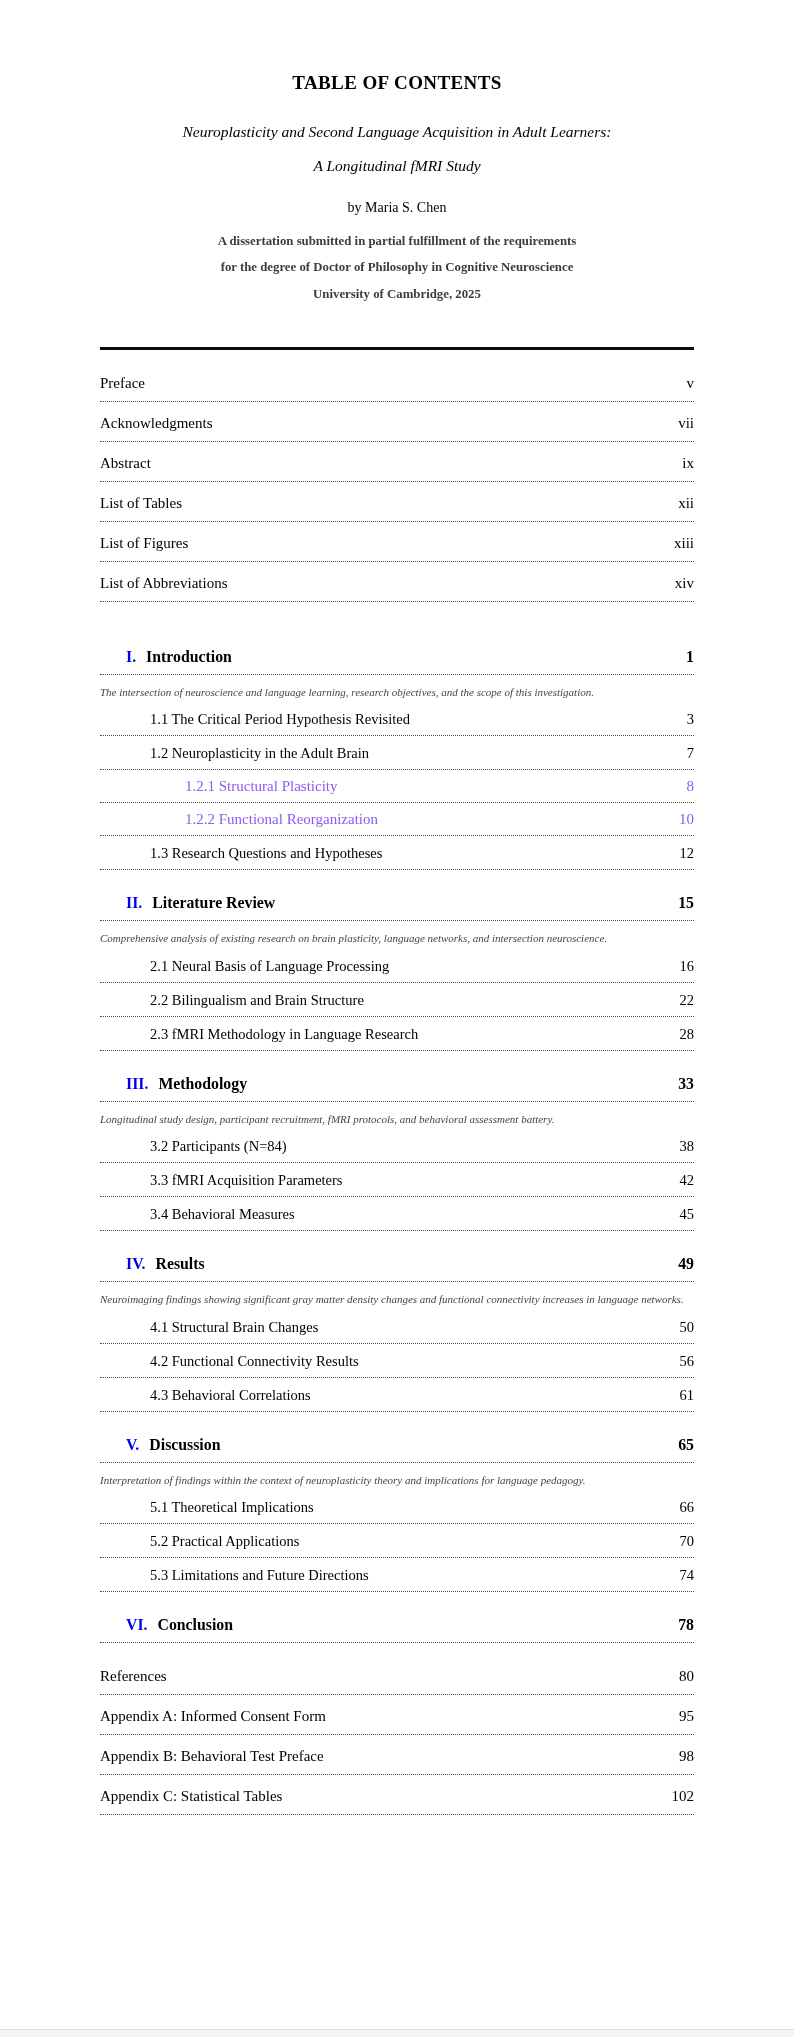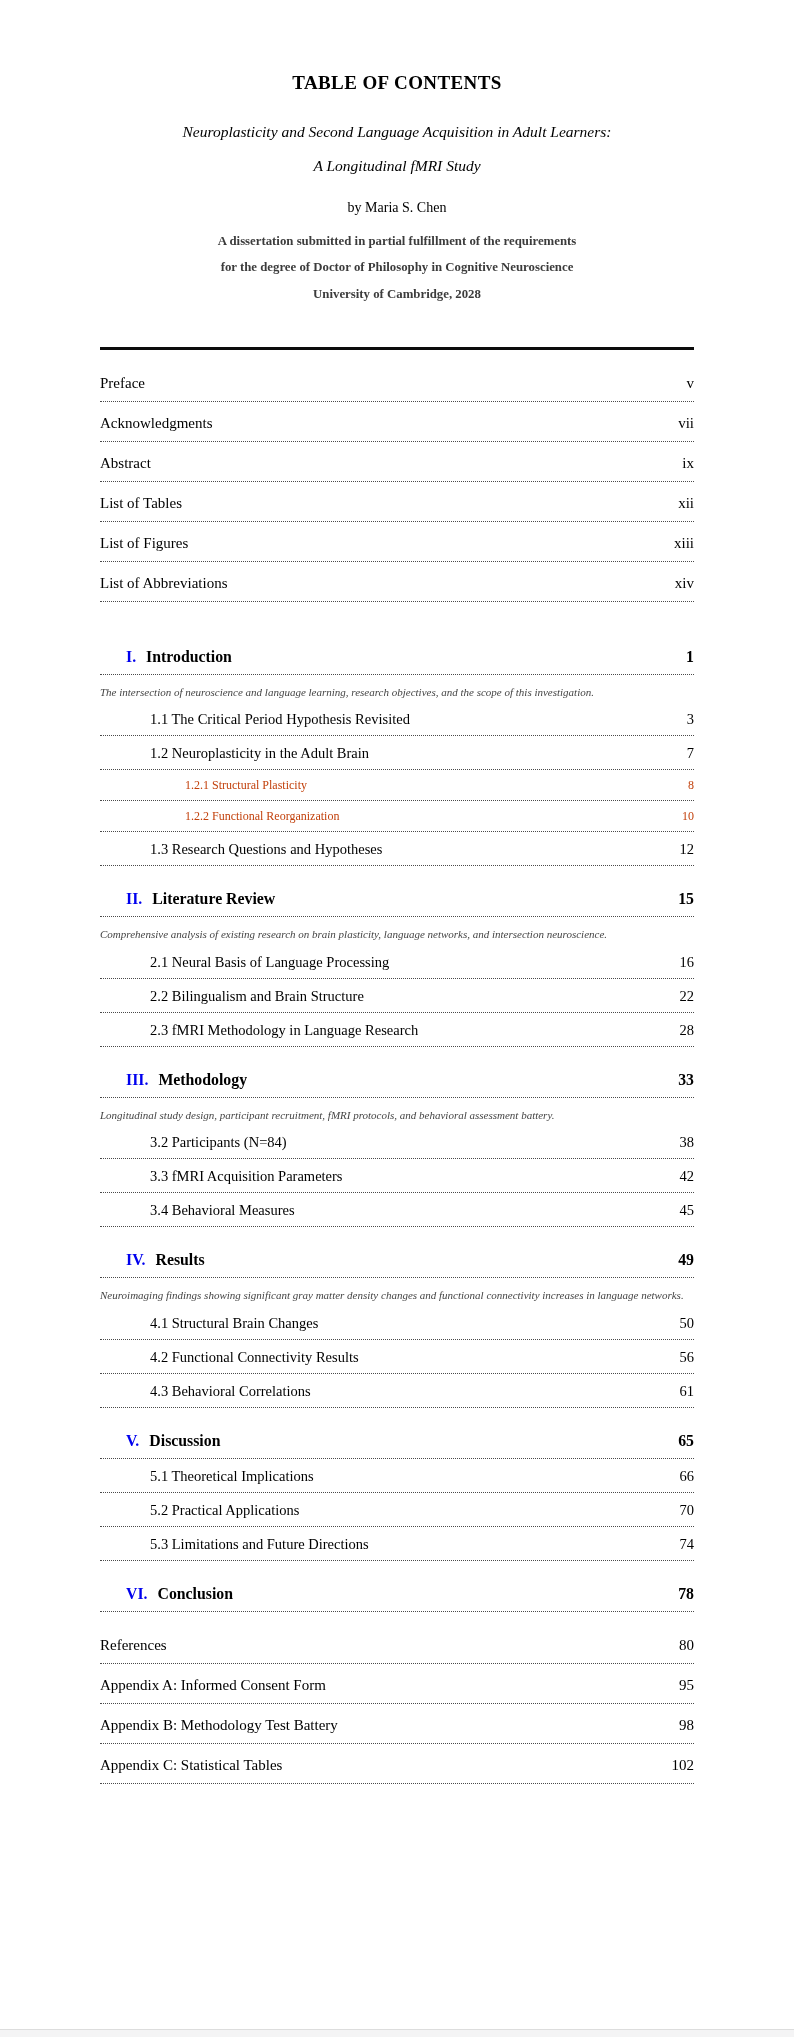--- a/index.html
+++ b/index.html
@@ -87,22 +87,22 @@
     font-style: italic;
     color: var(--desc-gray, #444444);
     line-height: 1.5;
     margin: 9px 0 2px 0;
   }
   .entry-row.lvl2 {
     font-size: 14.5px;
     padding: 9px 0 7px 50px;
   }
   .entry-row.lvl3 {
-    font-size: 12px;
-    color: #c2410c;
+    font-size: 15px;
+    color: #8b5cf6;
     padding: 8px 0 7px 85px;
   }
 
   
   .window-edge {
     position: absolute;
     left: 0;
     bottom: 0;
     width: 100%;
     height: 7px;
@@ -115,21 +115,21 @@
 
 <div class="page">
 
   <header class="doc-header">
     <h1 class="doc-title">TABLE OF CONTENTS</h1>
     <p class="doc-subtitle">Neuroplasticity and Second Language Acquisition in Adult Learners:</p>
     <p class="doc-subtitle second">A Longitudinal fMRI Study</p>
     <p class="doc-byline">by Maria S. Chen</p>
     <p class="doc-statement">A dissertation submitted in partial fulfillment of the requirements</p>
     <p class="doc-statement">for the degree of Doctor of Philosophy in Cognitive Neuroscience</p>
-    <p class="doc-statement">University of Cambridge, 2028</p>
+    <p class="doc-statement">University of Cambridge, 2025</p>
   </header>
 
   <div class="header-rule"></div>
 
   <section id="front-matter">
       <div class="row fm-row">
         <span class="row-label">Preface</span>
         <span class="row-page">v</span>
       </div>
       <div class="row fm-row">
@@ -237,20 +237,21 @@
         <div class="row entry-row lvl2">
           <span class="row-label">4.3 Behavioral Correlations</span>
           <span class="row-page">61</span>
         </div>
       </div>
       <div class="chapter">
         <div class="row chapter-heading">
           <span class="ch-left"><span class="ch-num">V.</span><span class="ch-title">Discussion</span></span>
           <span class="row-page">65</span>
         </div>
+        <p class="ch-desc">Interpretation of findings within the context of neuroplasticity theory and implications for language pedagogy.</p>
         <div class="row entry-row lvl2">
           <span class="row-label">5.1 Theoretical Implications</span>
           <span class="row-page">66</span>
         </div>
         <div class="row entry-row lvl2">
           <span class="row-label">5.2 Practical Applications</span>
           <span class="row-page">70</span>
         </div>
         <div class="row entry-row lvl2">
           <span class="row-label">5.3 Limitations and Future Directions</span>
@@ -268,21 +269,21 @@
   <section id="back-matter">
       <div class="row bm-row">
         <span class="row-label">References</span>
         <span class="row-page">80</span>
       </div>
       <div class="row bm-row">
         <span class="row-label">Appendix A: Informed Consent Form</span>
         <span class="row-page">95</span>
       </div>
       <div class="row bm-row">
-        <span class="row-label">Appendix B: Methodology Test Battery</span>
+        <span class="row-label">Appendix B: Behavioral Test Preface</span>
         <span class="row-page">98</span>
       </div>
       <div class="row bm-row">
         <span class="row-label">Appendix C: Statistical Tables</span>
         <span class="row-page">102</span>
       </div>
     </section>
 
 </div>
 

